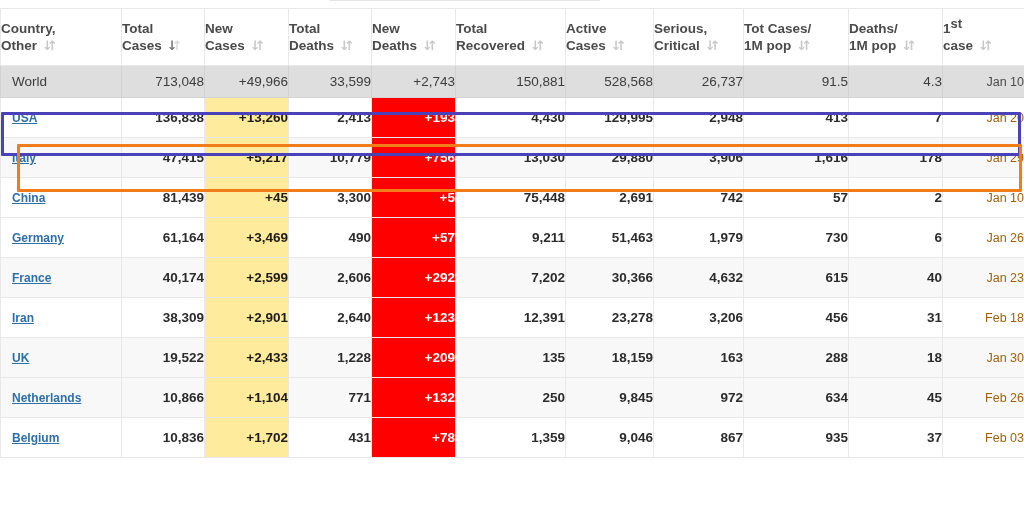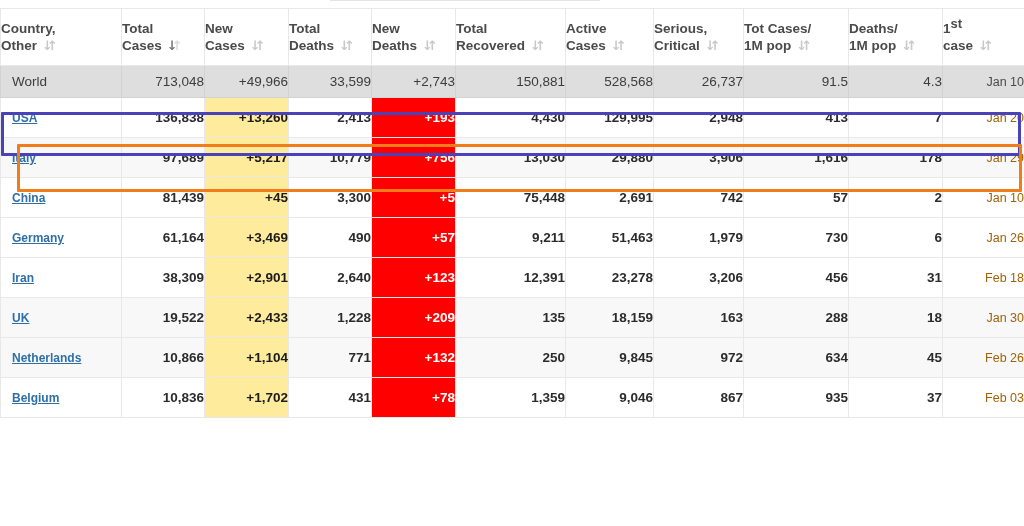--- a/index.html
+++ b/index.html
@@ -301,21 +301,21 @@
           <td class="c-newdeaths">+193</td>
           <td>4,430</td>
           <td>129,995</td>
           <td>2,948</td>
           <td>413</td>
           <td>7</td>
           <td class="c-firstcase">Jan 20</td>
         </tr>
         <tr class="even">
           <td class="c-country"><a class="country-link" href="#">Italy</a></td>
-          <td>97,689</td>
+          <td>47,415</td>
           <td class="c-newcases">+5,217</td>
           <td>10,779</td>
           <td class="c-newdeaths">+756</td>
           <td>13,030</td>
           <td>29,880</td>
           <td>3,906</td>
           <td>1,616</td>
           <td>178</td>
           <td class="c-firstcase">Jan 29</td>
         </tr>
@@ -338,20 +338,33 @@
           <td class="c-newcases">+3,469</td>
           <td>490</td>
           <td class="c-newdeaths">+57</td>
           <td>9,211</td>
           <td>51,463</td>
           <td>1,979</td>
           <td>730</td>
           <td>6</td>
           <td class="c-firstcase">Jan 26</td>
         </tr>
+        <tr class="even">
+          <td class="c-country"><a class="country-link" href="#">France</a></td>
+          <td>40,174</td>
+          <td class="c-newcases">+2,599</td>
+          <td>2,606</td>
+          <td class="c-newdeaths">+292</td>
+          <td>7,202</td>
+          <td>30,366</td>
+          <td>4,632</td>
+          <td>615</td>
+          <td>40</td>
+          <td class="c-firstcase">Jan 23</td>
+        </tr>
         <tr class="odd">
           <td class="c-country"><a class="country-link" href="#">Iran</a></td>
           <td>38,309</td>
           <td class="c-newcases">+2,901</td>
           <td>2,640</td>
           <td class="c-newdeaths">+123</td>
           <td>12,391</td>
           <td>23,278</td>
           <td>3,206</td>
           <td>456</td>

